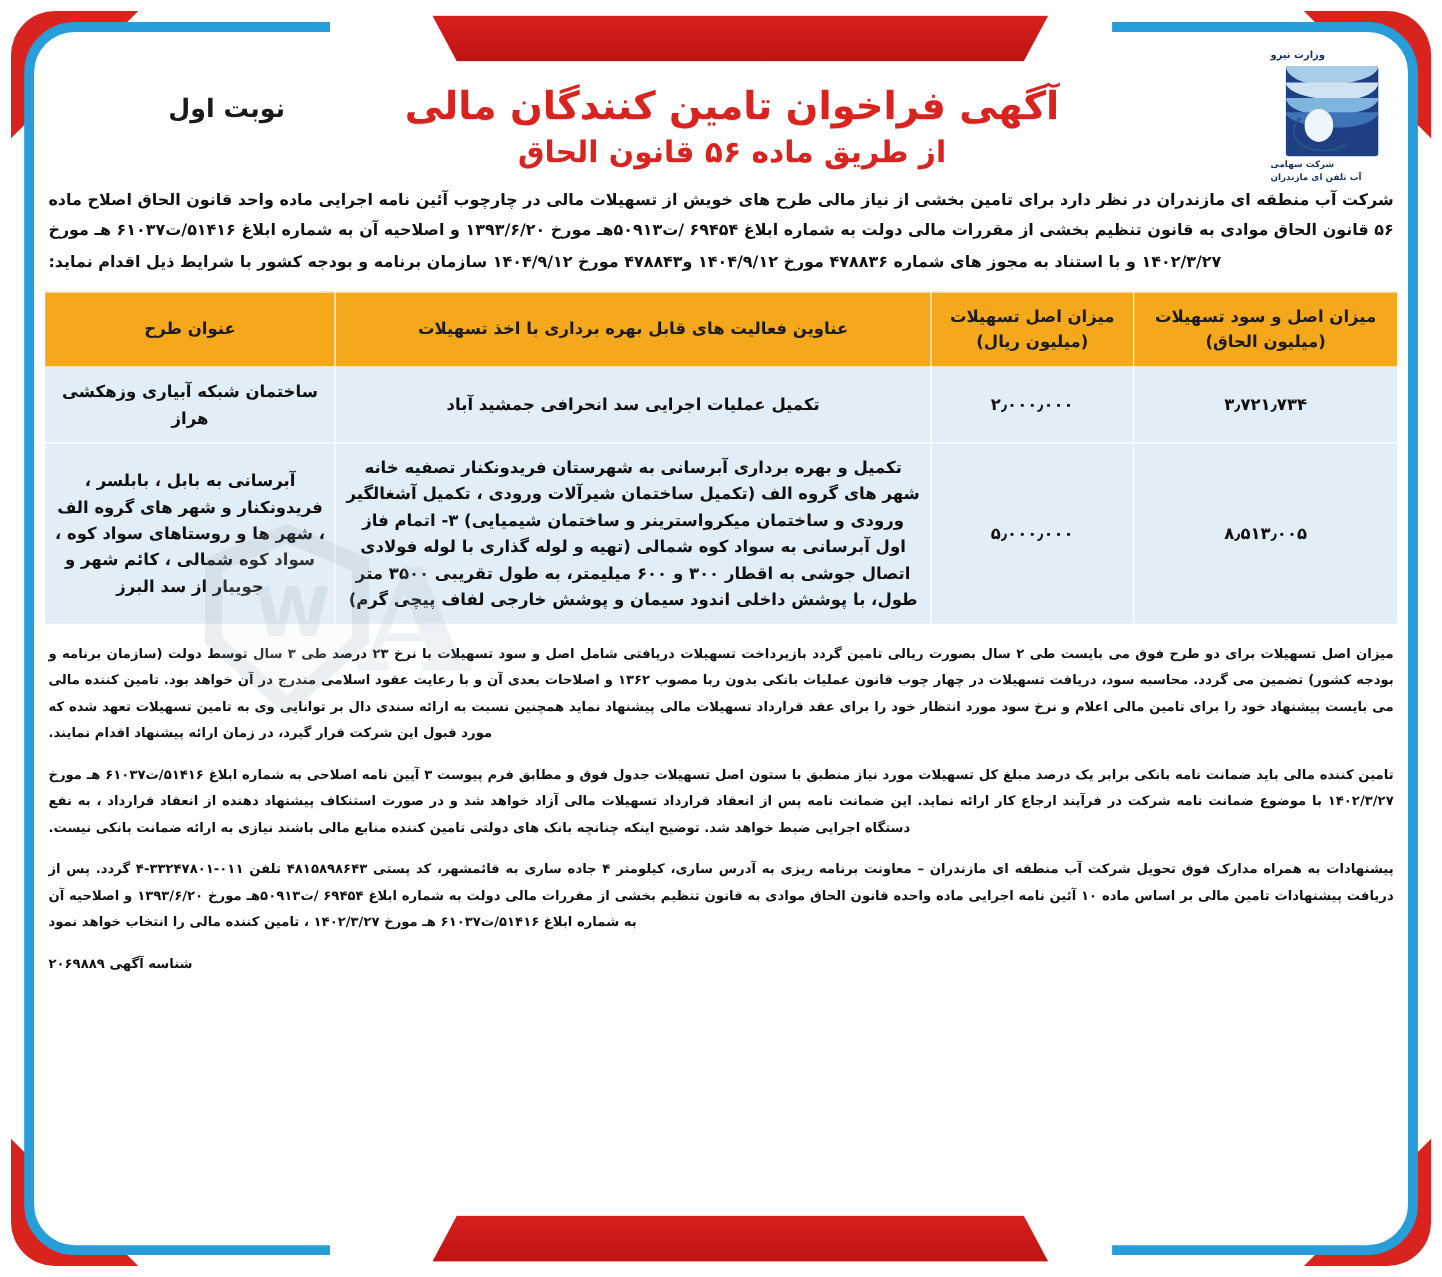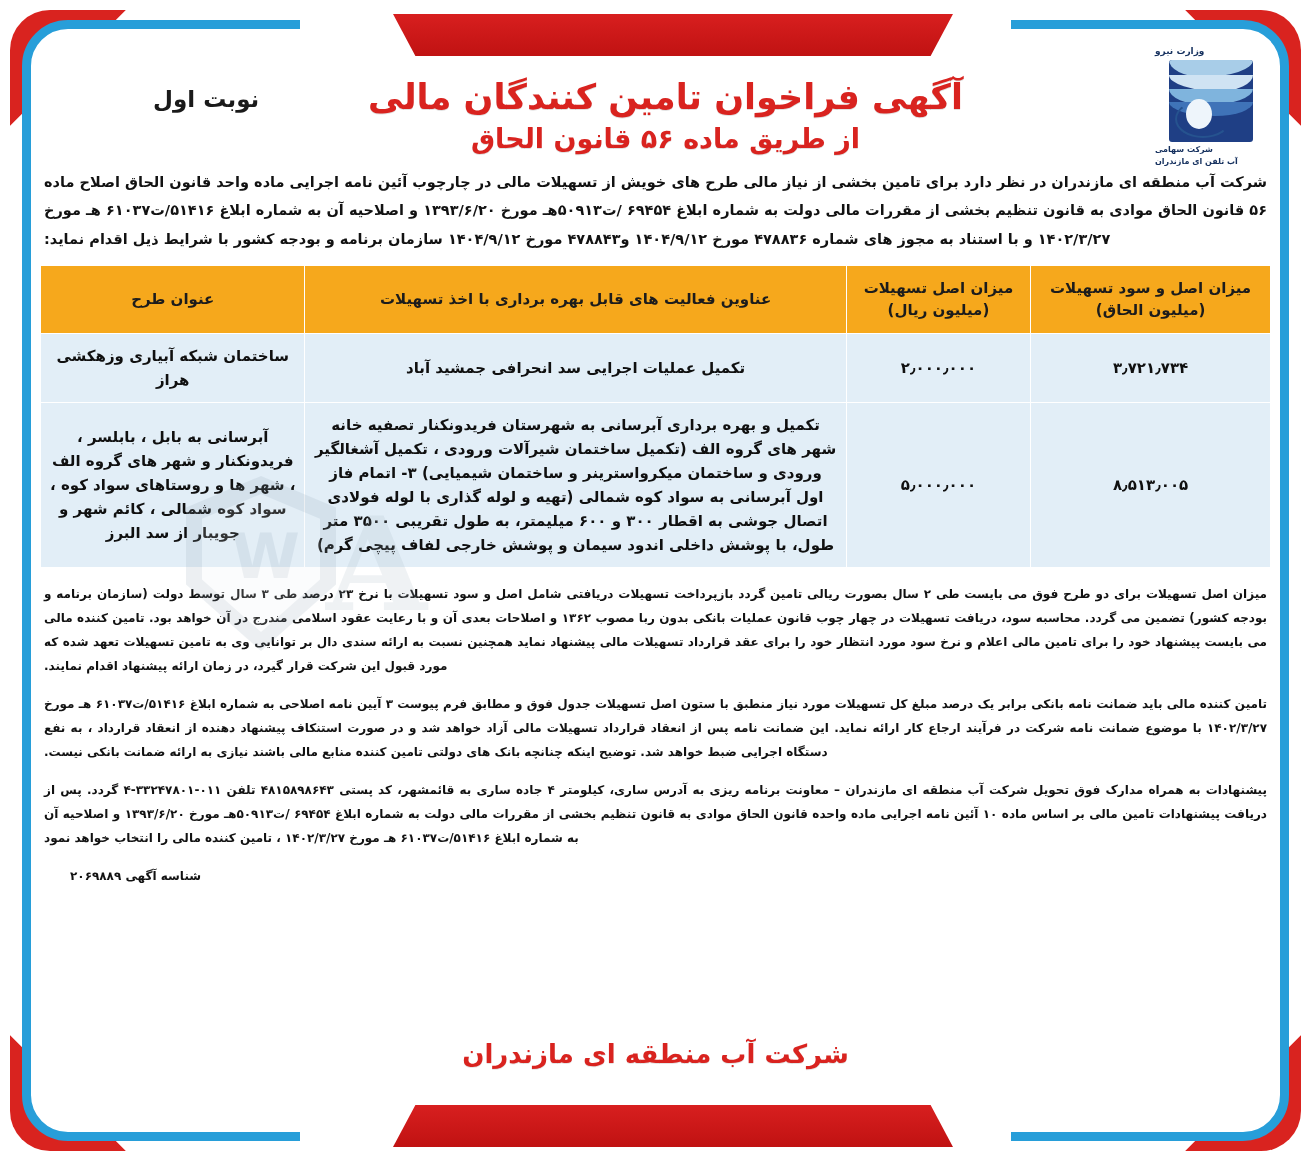--- a/index.html
+++ b/index.html
@@ -133,21 +133,21 @@
   td.ptitle{font-size:15px;line-height:1.7;}
 
   
   .body-text{
     margin-top:14px;
     font-size:12px;line-height:2.0;color:#121212;
     text-align:justify;text-align-last:left;font-weight:600;
     direction:rtl;padding:0 4px;
   }
   .body-text p{margin:0 0 14px 0;}
-  .body-text p:last-child{margin-bottom:0;margin-left:26px;}
+  .body-text p:last-child{margin-bottom:0;}
 
   
   .footer-name{
     position:absolute;left:0;right:0;bottom:58px;text-align:center;
     color:#d9231f;font-size:26px;font-weight:bold;
     text-shadow:0 1px 0 rgba(0,0,0,.1);
   }
 
   
   .watermark{
@@ -248,21 +248,20 @@
       </tbody>
     </table>
 
     <div class="body-text">
       <p>میزان اصل تسهیلات برای دو طرح فوق می بایست طی ۲ سال بصورت ریالی تامین گردد بازپرداخت تسهیلات دریافتی شامل اصل و سود تسهیلات با نرخ ۲۳ درصد طی ۳ سال توسط دولت (سازمان برنامه و بودجه کشور) تضمین می گردد. محاسبه سود، دریافت تسهیلات در چهار چوب قانون عملیات بانکی بدون ربا مصوب ۱۳۶۲ و اصلاحات بعدی آن و با رعایت عقود اسلامی مندرج در آن خواهد بود. تامین کننده مالی می بایست پیشنهاد خود را برای تامین مالی اعلام و نرخ سود مورد انتظار خود را برای عقد قرارداد تسهیلات مالی پیشنهاد نماید همچنین نسبت به ارائه سندی دال بر توانایی وی به تامین تسهیلات تعهد شده که مورد قبول این شرکت قرار گیرد، در زمان ارائه پیشنهاد اقدام نمایند.</p>
       <p>تامین کننده مالی باید ضمانت نامه بانکی برابر یک درصد مبلغ کل تسهیلات مورد نیاز منطبق با ستون اصل تسهیلات جدول فوق و مطابق فرم پیوست ۳ آیین نامه اصلاحی به شماره ابلاغ ۵۱۴۱۶/ت۶۱۰۳۷ هـ مورخ ۱۴۰۲/۳/۲۷ با موضوع ضمانت نامه شرکت در فرآیند ارجاع کار ارائه نماید. این ضمانت نامه پس از انعقاد قرارداد تسهیلات مالی آزاد خواهد شد و در صورت استنکاف پیشنهاد دهنده از انعقاد قرارداد ، به نفع دستگاه اجرایی ضبط خواهد شد. توضیح اینکه چنانچه بانک های دولتی تامین کننده منابع مالی باشند نیازی به ارائه ضمانت بانکی نیست.</p>
       <p>پیشنهادات به همراه مدارک فوق تحویل شرکت آب منطقه ای مازندران – معاونت برنامه ریزی به آدرس ساری، کیلومتر ۴ جاده ساری به قائمشهر، کد پستی ۴۸۱۵۸۹۸۶۴۳ تلفن ۰۱۱-۳۳۲۴۷۸۰۱-۴ گردد. پس از دریافت پیشنهادات تامین مالی بر اساس ماده ۱۰ آئین نامه اجرایی ماده واحده قانون الحاق موادی به قانون تنظیم بخشی از مقررات مالی دولت به شماره ابلاغ ۶۹۴۵۴ /ت۵۰۹۱۳هـ مورخ ۱۳۹۳/۶/۲۰ و اصلاحیه آن به شماره ابلاغ ۵۱۴۱۶/ت۶۱۰۳۷ هـ مورخ ۱۴۰۲/۳/۲۷ ، تامین کننده مالی را انتخاب خواهد نمود</p>
       <p>شناسه آگهی ۲۰۶۹۸۸۹</p>
     </div>
 
-    <div class="footer-name">شرکت آب منطقه ای مازندران</div>
   </div>
 
   <div class="watermark">
     <div class="wm-shield"></div>
     <div class="wm-inner"></div>
     <div class="wm-v">W</div>
     <div class="wm-a">A</div>
   </div>
 </div>
 

